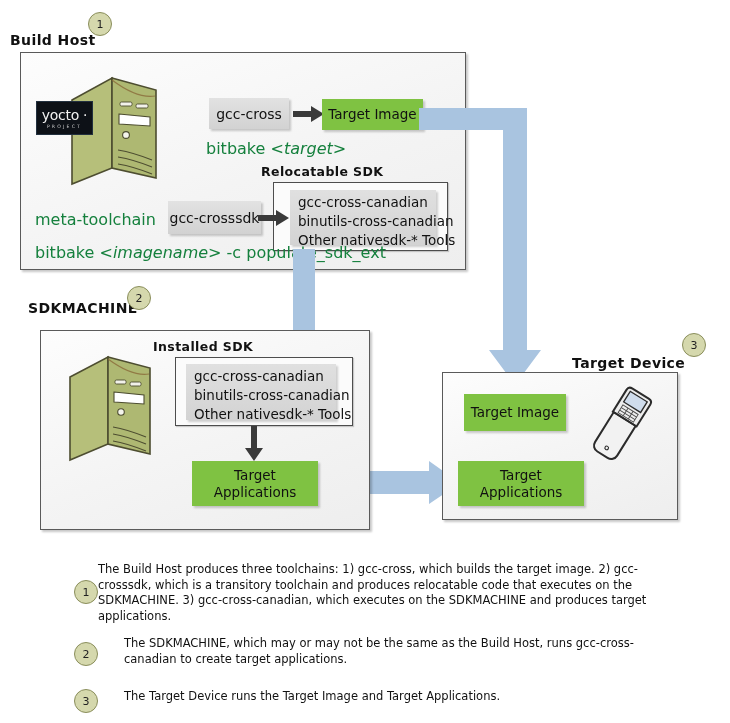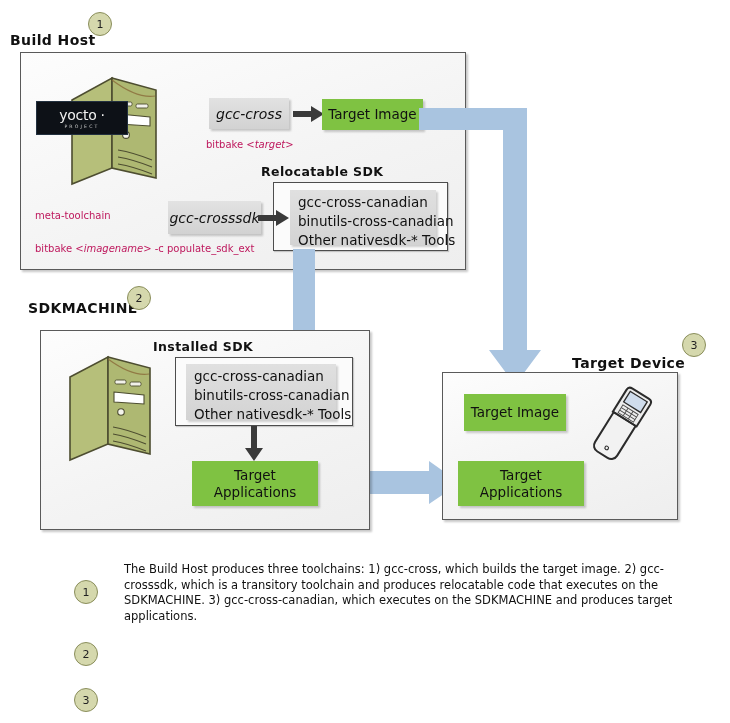--- a/index.html
+++ b/index.html
@@ -47,34 +47,34 @@
     padding:3px 8px 4px 8px;
     white-space:nowrap;
   }
 
   
   .greybox{
     background:linear-gradient(180deg,#e2e2e2,#d2d2d2);
     box-shadow:2px 2px 2px rgba(0,0,0,.2);
     box-sizing:border-box;
     display:flex;align-items:center;justify-content:center;
-    font-size:14px;color:#111;white-space:nowrap;font-style:italic;
+    font-size:14px;color:#111;white-space:nowrap;
   }
 
   
   .greenbox{
     background:#7fc242;
     box-shadow:2px 2px 2px rgba(0,0,0,.2);
     box-sizing:border-box;
     display:flex;align-items:center;justify-content:center;
     text-align:center;font-size:13.5px;color:#111;line-height:17px;
   }
 
   
-  .caption{font-size:10px;color:#be185d;white-space:nowrap;}
+  .caption{font-size:16px;color:#15803d;white-space:nowrap;}
   .caption i{font-style:italic;}
 
   
   .legend-row{display:flex;align-items:flex-start;}
   .legend-text{
     font-size:11.5px;line-height:15.5px;color:#111;
     font-family:"DejaVu Sans","Liberation Sans",sans-serif;
   }
 
   svg{display:block;overflow:visible;}
@@ -102,21 +102,21 @@
     <path d="M59,42 L90,45 L90,54 L59,52 Z" fill="#ffffff" stroke="#4d4d30" stroke-width="1.1"></path>
 
     <circle cx="66" cy="63" r="3.4" fill="#f4f4ec" stroke="#4d4d30" stroke-width="1.1"></circle>
 
     <path d="M58,78 C70,80 82,84 92,88" fill="none" stroke="#4d4d30" stroke-width="1.1"></path>
     <path d="M58,85 C70,87 82,91 92,95" fill="none" stroke="#4d4d30" stroke-width="1.1"></path>
     <path d="M58,92 C70,94 82,98 92,102" fill="none" stroke="#4d4d30" stroke-width="1.1"></path>
   </svg>
 </div>
 
-<div class="abs" style="left:36px;top:101px;width:92px;height:34px;background:#0d1117;border:1.6px solid #22303f;box-sizing:border-box;
+<div class="abs" style="left:36px;top:101px;width:57px;height:34px;background:#0d1117;border:1.6px solid #22303f;box-sizing:border-box;
             display:flex;flex-direction:column;align-items:center;justify-content:center;">
   <div style="color:#f2f2f2;font-size:14px;line-height:14px;letter-spacing:-0.3px;">yocto ·</div>
   <div style="color:#c9c9c9;font-size:4.6px;letter-spacing:2.2px;margin-top:2px;">PROJECT</div>
 </div>
 
 <div class="abs greybox" style="left:209px;top:98px;width:80px;height:31px;">gcc-cross</div>
 
 <div class="abs" style="left:293px;top:105px;width:32px;height:18px;">
   <svg width="32" height="18" viewBox="0 0 32 18">
     <path d="M0,6 L18,6 L18,1 L31,9 L18,17 L18,12 L0,12 Z" fill="#3a3a3a"></path>
@@ -243,24 +243,26 @@
 
       <circle cx="33" cy="65" r="1.8" fill="none" stroke="#2b2b2b" stroke-width="1.1"></circle>
     </g>
   </svg>
 </div>
 
 <div class="abs" style="left:74px;top:562px;width:646px;">
 
   <div class="legend-row" style="margin-bottom:12px;">
     <div class="badge" style="flex:0 0 24px;margin-top:18px;">1</div>
-    <div class="legend-text" style="margin-left:26px;width:560px;">The Build Host produces three toolchains: 1)  gcc-cross, which builds the target image.  2) gcc-crosssdk, which is a transitory toolchain and produces relocatable code that executes on the SDKMACHINE. 3) gcc-cross-canadian, which executes on the SDKMACHINE and produces target applications.</div>
+    <div class="legend-text" style="width:560px;">The Build Host produces three toolchains: 1)  gcc-cross, which builds the target image.  2) gcc-crosssdk, which is a transitory toolchain and produces relocatable code that executes on the SDKMACHINE. 3) gcc-cross-canadian, which executes on the SDKMACHINE and produces target applications.</div>
   </div>
 
   <div class="legend-row" style="margin-bottom:22px;">
     <div class="badge" style="flex:0 0 24px;margin-top:6px;">2</div>
+    <div class="legend-text" style="margin-left:26px;width:560px;">The SDKMACHINE, which may or may not be the same as the Build Host, runs gcc-cross-canadian to create target applications.</div>
   </div>
 
   <div class="legend-row">
     <div class="badge" style="flex:0 0 24px;">3</div>
+    <div class="legend-text" style="margin-left:26px;width:560px;">The Target Device runs the Target Image and Target Applications.</div>
   </div>
 
 </div>
 
 </body></html>

